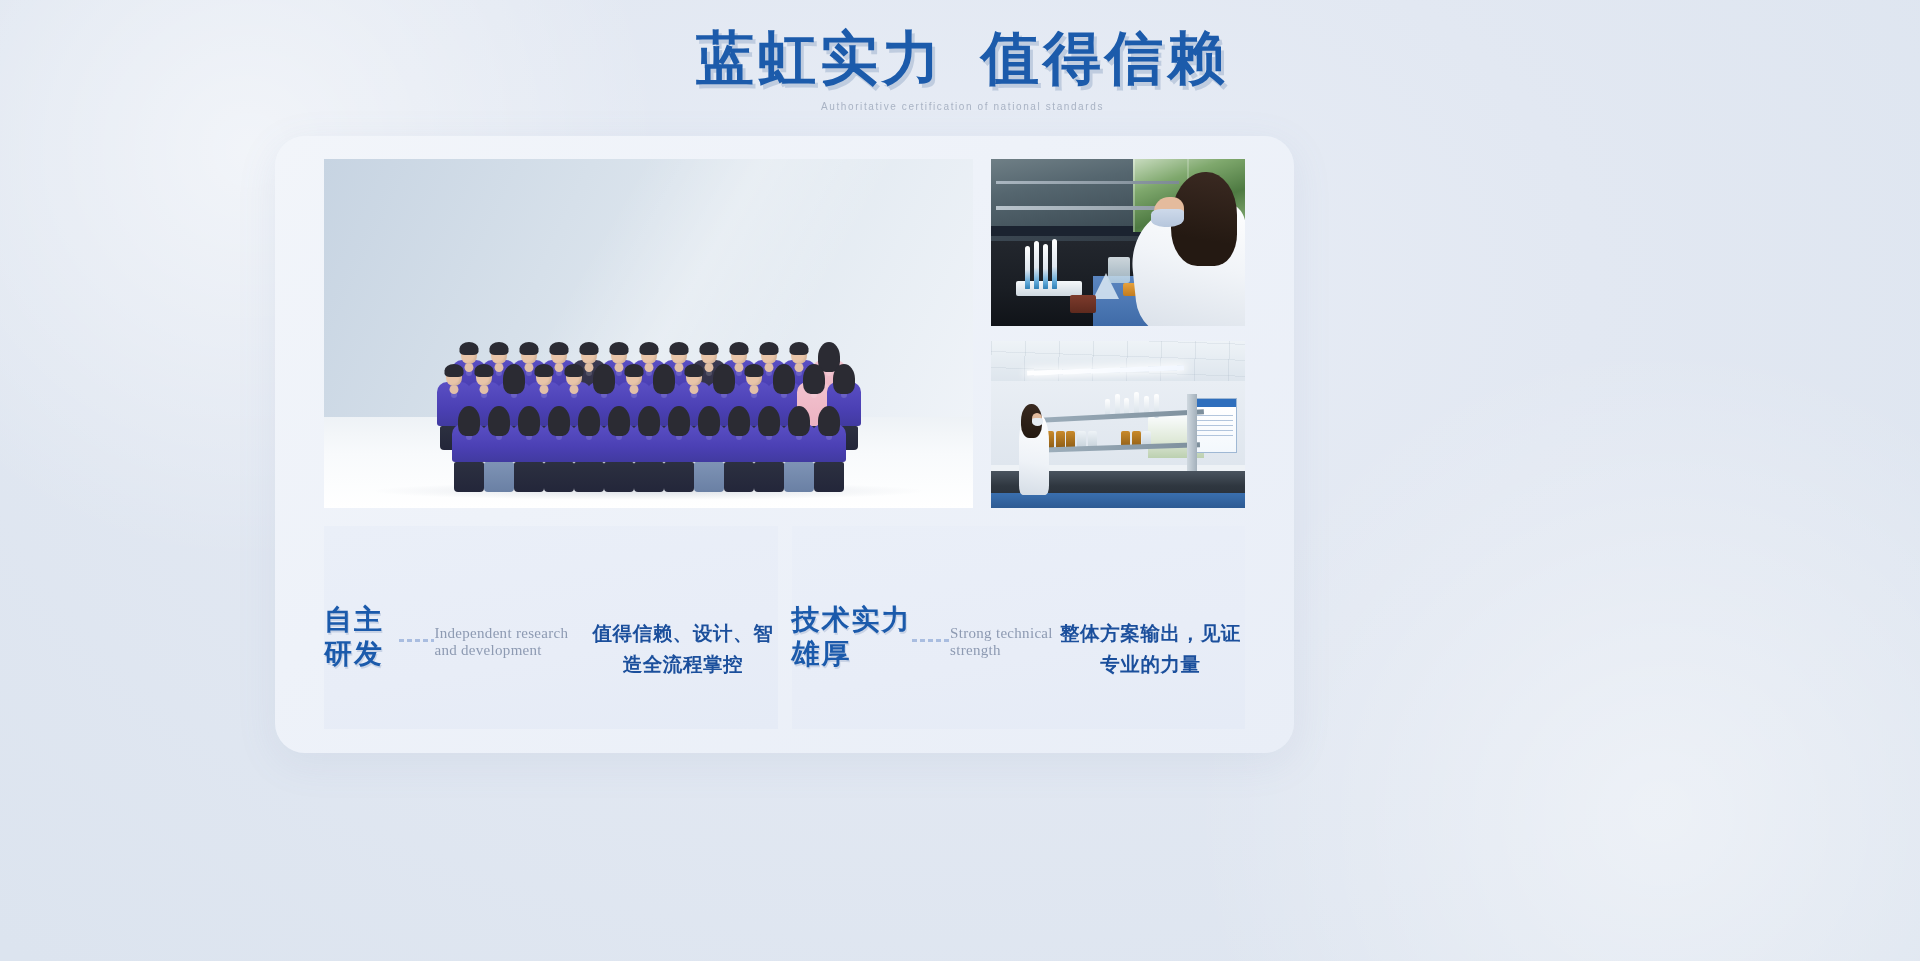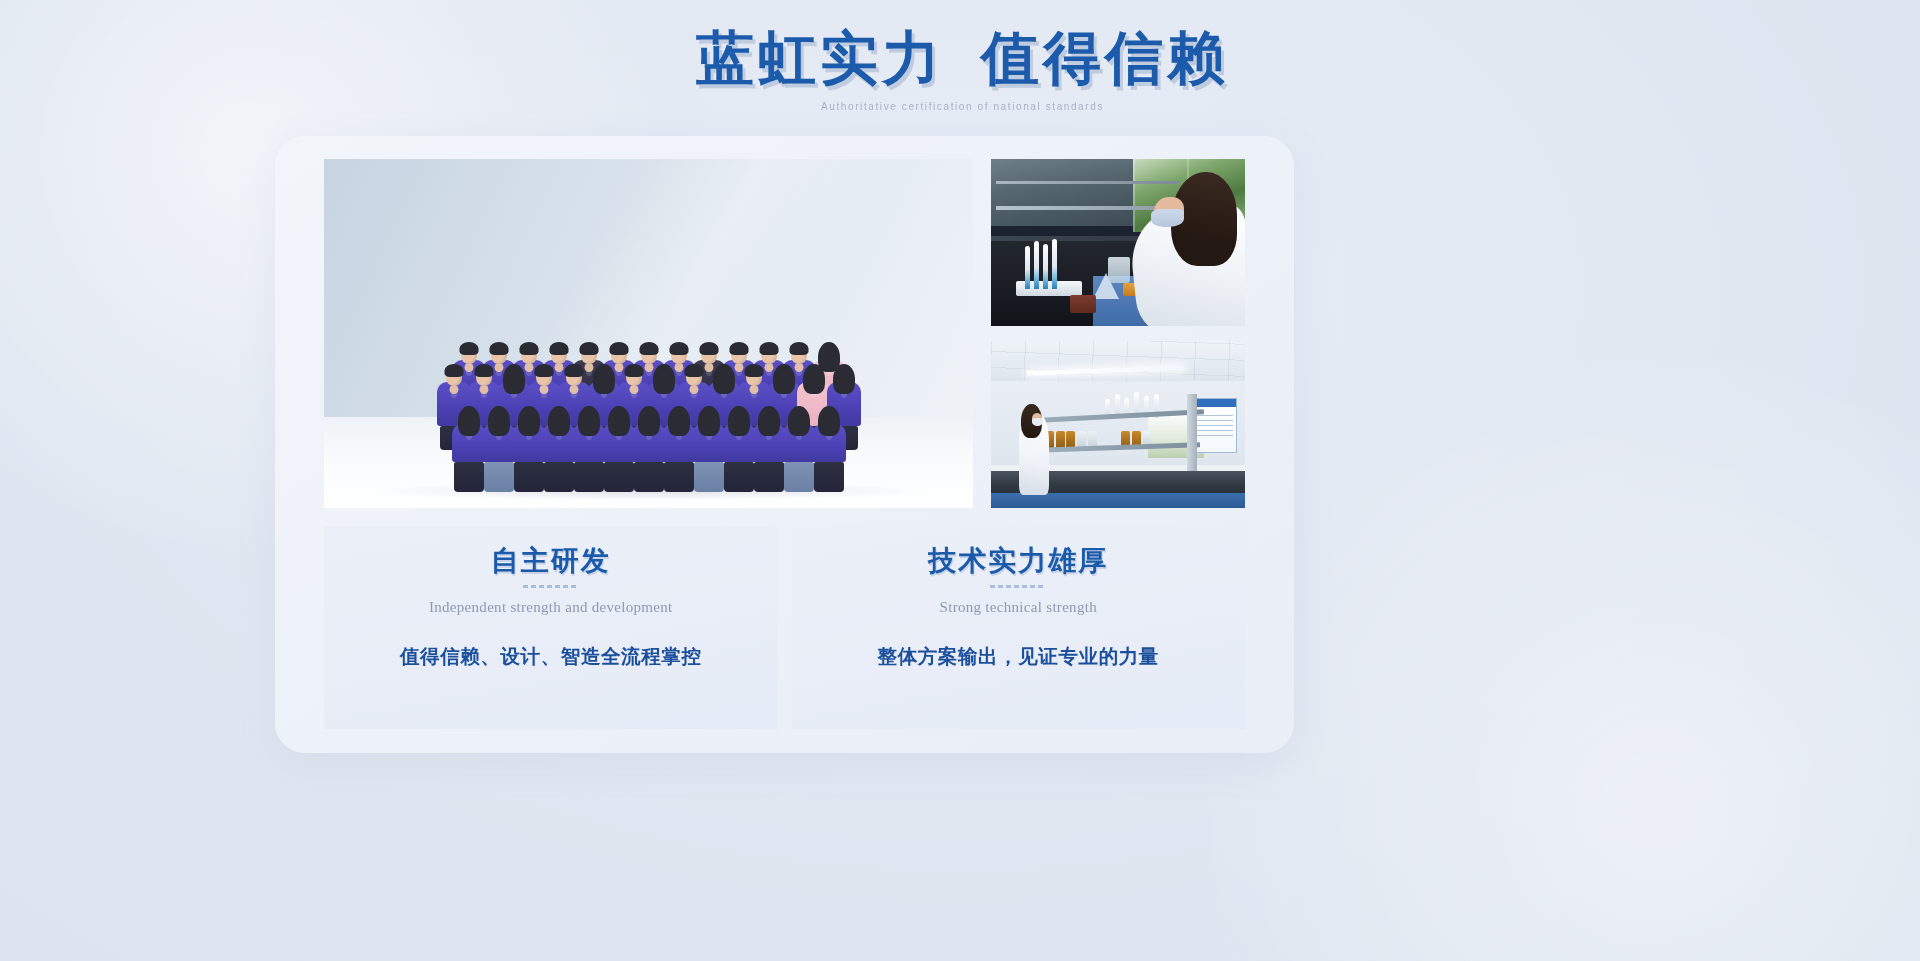--- a/index.html
+++ b/index.html
@@ -413,21 +413,21 @@
     top: 390px;
     width: 921px;
     height: 203px;
     display: flex;
     gap: 14px;
   }
   .card {
     flex: 1;
     background: linear-gradient(170deg, #eaeff8 0%, #e8edf7 60%, #e5ebf6 100%);
     display: flex;
-    flex-direction: column;
+    flex-direction: row;
     align-items: center;
     padding-top: 18px;
     box-sizing: border-box;
   }
   .card-title {
     font-family: "Liberation Serif", serif;
     font-weight: bold;
     font-size: 28px;
     letter-spacing: 2px;
     color: #1b5aab;
@@ -794,21 +794,21 @@
         <div class="lb-mask"></div>
       </div>
     </div>
   </div>
 
   <div class="cards">
 
     <div class="card">
       <div class="card-title">自主研发</div>
       <div class="card-dash"></div>
-      <div class="card-en">Independent strength and development</div>
+      <div class="card-en">Independent research and development</div>
       <div class="card-desc">
         <div>值得信赖、设计、智造全流程掌控</div>
       </div>
     </div>
 
     <div class="card">
       <div class="card-title">技术实力雄厚</div>
       <div class="card-dash"></div>
       <div class="card-en">Strong technical strength</div>
       <div class="card-desc">

